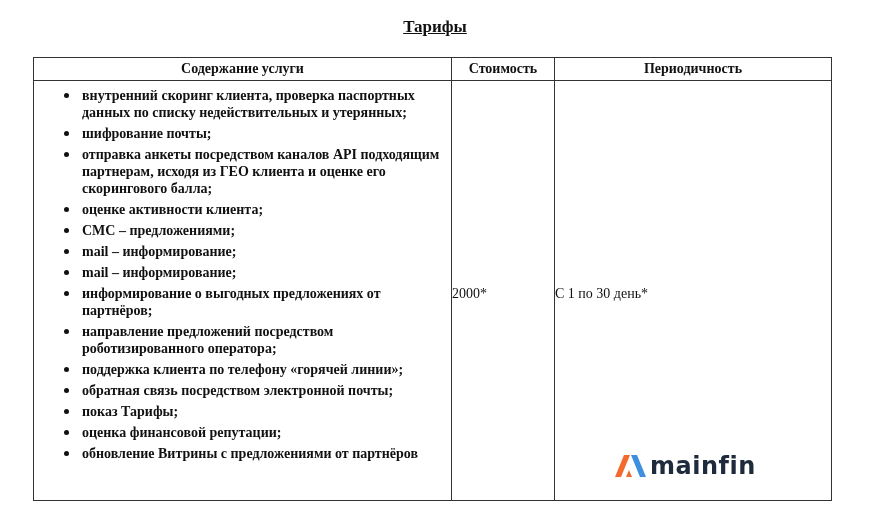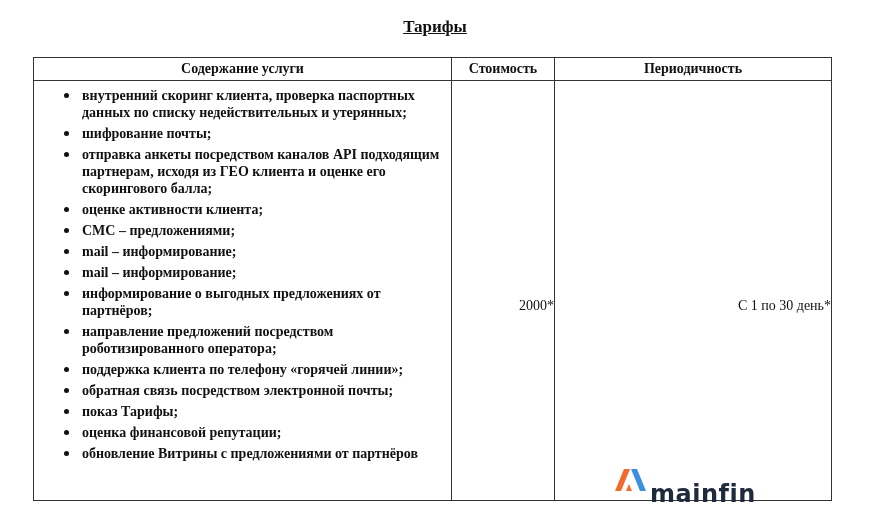--- a/index.html
+++ b/index.html
@@ -11,24 +11,24 @@
                     border-collapse: collapse; table-layout: fixed; border-radius: 14px; }
     table.tariffs th, table.tariffs td { border: 1.5px solid #333; padding: 0; }
     table.tariffs th { height: 22px; font-size: 14px; font-weight: bold; text-align: center; vertical-align: middle; }
     col.c1 { width: 418px; } col.c2 { width: 103px; } col.c3 { width: 277px; }
     td.content { vertical-align: top; }
     ul.services { margin: 6px 0 0 0; padding: 0 0 0 48px; font-size: 14px; line-height: 17px; list-style: none; }
     ul.services li { position: relative; margin-bottom: 4px; padding-right: 8px; font-weight: bold; }
     ul.services li::before { content: ""; position: absolute; left: -18px; top: 6px;
                              width: 5px; height: 5px; border-radius: 50%; background: #111; }
     td.price, td.period { text-align: center; vertical-align: middle; font-size: 14px; position: relative; }
-    .val { position: absolute; left: 0; right: 0; top: 217px; text-align: right; }
+    .val { position: absolute; left: 0; right: 0; top: 205px; text-align: left; }
     .logo { position: absolute; left: 60px; top: 373px; display: flex; align-items: center; }
     .logo-text { font-family: "DejaVu Sans", sans-serif; font-weight: bold; font-size: 24px;
-                 color: #1f2a3c; letter-spacing: 0.5px; margin-left: 3px; line-height: 24px; margin-top: 28px; }
+                 color: #1f2a3c; letter-spacing: 0.5px; margin-left: 3px; line-height: 24px; }
   </style>
 </head>
 <body>
 
 <div class="title">Тарифы</div>
 
 <table class="tariffs">
   <colgroup>
       <col class="c1">
       <col class="c2">

